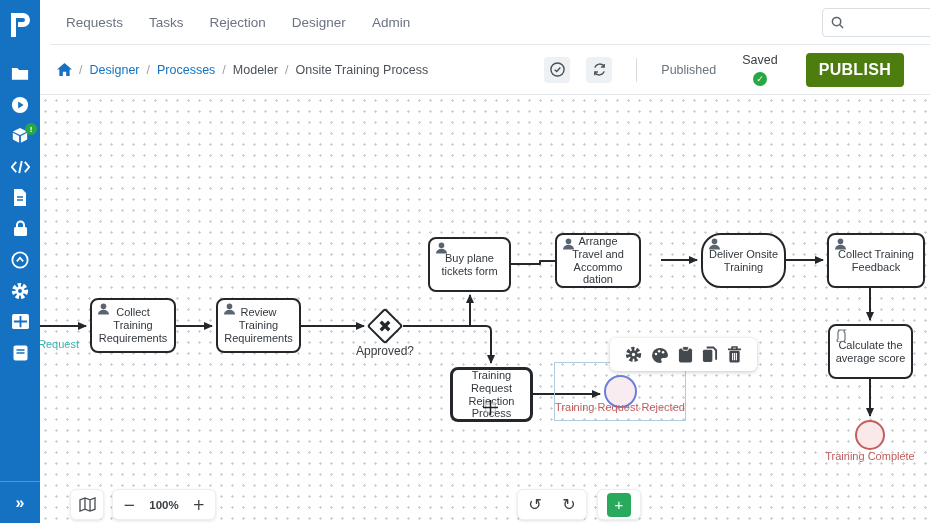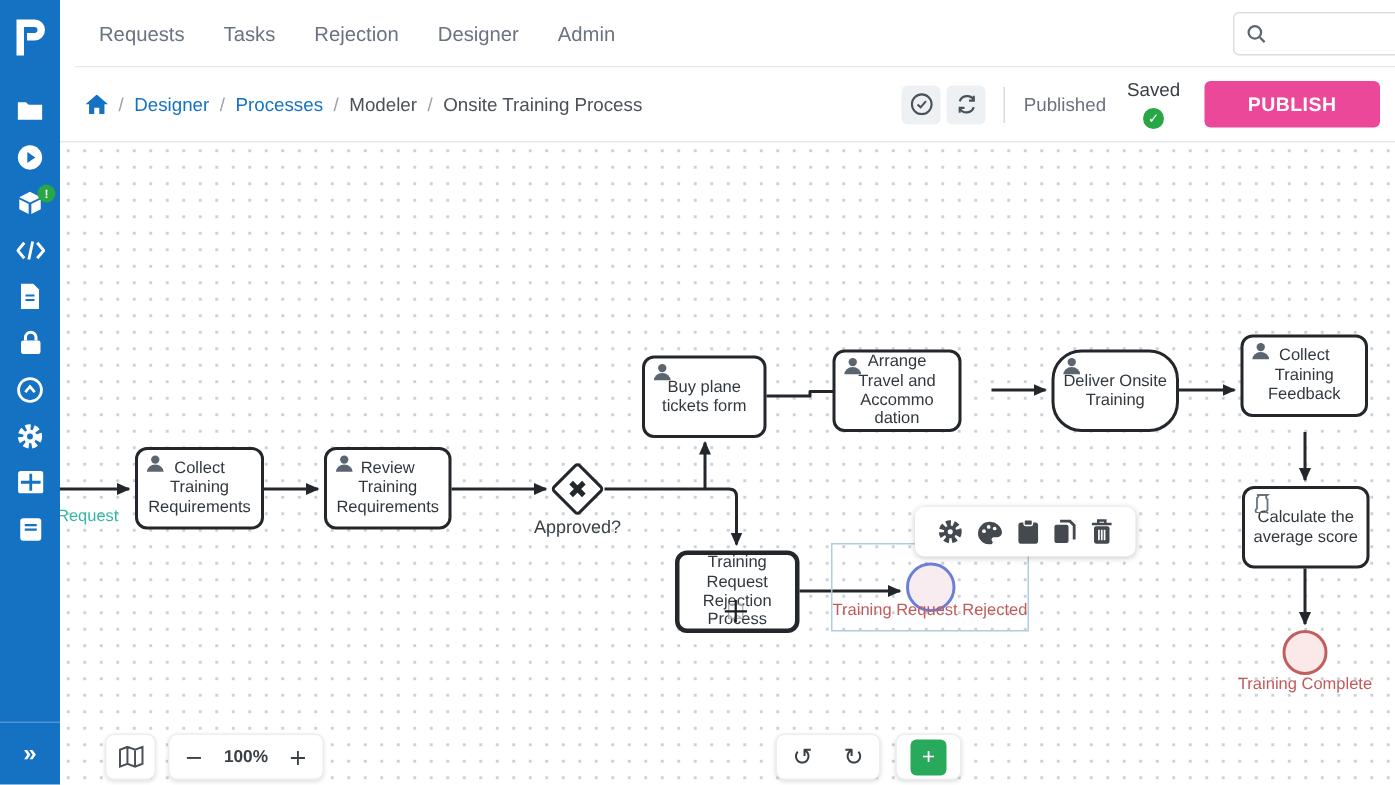--- a/index.html
+++ b/index.html
@@ -19,27 +19,27 @@
   .nav-item { font-size:13.5px; color:#6b7280; cursor:pointer; }
   .search-box { position:absolute; right:0px; top:8px; width:118px; height:29px; border:1px solid #d9dee3; border-radius:4px; display:flex; align-items:center; padding-left:8px; gap:6px; background:#fff; }
   .search-box input { border:none; outline:none; width:80px; font-size:12px; font-family:"Liberation Sans",sans-serif; }
 
   
   .crumbbar { position:absolute; left:40px; top:45px; width:890px; height:50px; background:#fff; border-bottom:1px solid #e4e7eb; display:flex; align-items:center; z-index:20; }
   .crumbs { display:flex; align-items:center; gap:7px; margin-left:17px; font-size:12.5px; }
   .crumb-sep { color:#9aa1a9; }
   .crumb-link { color:#1572c2; cursor:pointer; }
   .crumb-plain { color:#4a5158; }
-  .crumb-actions { position:absolute; right:10px; display:flex; align-items:center; gap:4px; }
+  .crumb-actions { position:absolute; right:26px; display:flex; align-items:center; gap:16px; }
   .icon-btn { width:26px; height:26px; background:#eef1f4; border-radius:4px; border:none; display:flex; align-items:center; justify-content:center; cursor:pointer; }
   .vdivider { width:1px; height:24px; background:#d6dbe0; margin:0 8px; }
   .status-published { font-size:12.5px; color:#6b7280; }
   .status-saved { font-size:12.5px; color:#3b4045; margin-left:10px; display:flex; align-items:center; gap:5px;flex-direction:column; }
   .saved-check { width:14px; height:14px; border-radius:50%; background:#28a745; color:#fff; font-size:9px; display:flex; align-items:center; justify-content:center; }
-  .publish-btn { background:#ec4899; color:#fff; border:none; border-radius:4px; font-size:13px; font-weight:bold; padding:8px 29px; margin-left:12px; cursor:pointer; letter-spacing:.3px; font-family:"Liberation Sans",sans-serif; }
+  .publish-btn { background:#4d7c0f; color:#fff; border:none; border-radius:4px; font-size:16px; font-weight:bold; padding:8px 13px; margin-left:12px; cursor:pointer; letter-spacing:.3px; font-family:"Liberation Sans",sans-serif; }
 
   
   .canvas { position:absolute; left:40px; top:95px; width:890px; height:428px;
     background-color:#fff;
     background-image:radial-gradient(circle, #ccd1d6 1px, transparent 1.1px);
     background-size:11px 11px; }
   .edges { position:absolute; left:0; top:0; width:890px; height:428px; }
 
   .task { position:absolute; background:#fff; border:2px solid #23272b; border-radius:8px;
     display:flex; align-items:center; justify-content:center; text-align:center;
@@ -269,21 +269,21 @@
   </div>
 
   <div class="task" style="left:661px; top:138px; width:85px; height:55px;border-radius:20px;">
     <svg class="corner-ico" width="13" height="12" viewBox="0 0 14 12">
         <circle cx="7" cy="3.2" r="3" fill="#5a6570"></circle>
         <path d="M1 12 a6 5.2 0 0 1 12 0 z" fill="#5a6570"></path>
       </svg>
     <span>Deliver Onsite Training</span>
   </div>
 
-  <div class="task" style="left:787px; top:128px; width:85px; height:55px;">
+  <div class="task" style="left:787px; top:138px; width:98px; height:55px;">
     <svg class="corner-ico" width="13" height="12" viewBox="0 0 14 12">
         <circle cx="7" cy="3.2" r="3" fill="#5a6570"></circle>
         <path d="M1 12 a6 5.2 0 0 1 12 0 z" fill="#5a6570"></path>
       </svg>
     <span>Collect Training Feedback</span>
   </div>
 
   <div class="task" style="left:788px; top:229px; width:85px; height:55px;">
     <svg class="corner-ico" width="12" height="13" viewBox="0 0 12 13">
         <path d="M3 1 h7 q-2 1.5 0 3 v7 q-2 1.5 0 2 h-7 q-2 -1.5 0 -3 v-7 q2 -1.5 0 -2 z" fill="none" stroke="#6a737d" stroke-width="1.2"></path>

